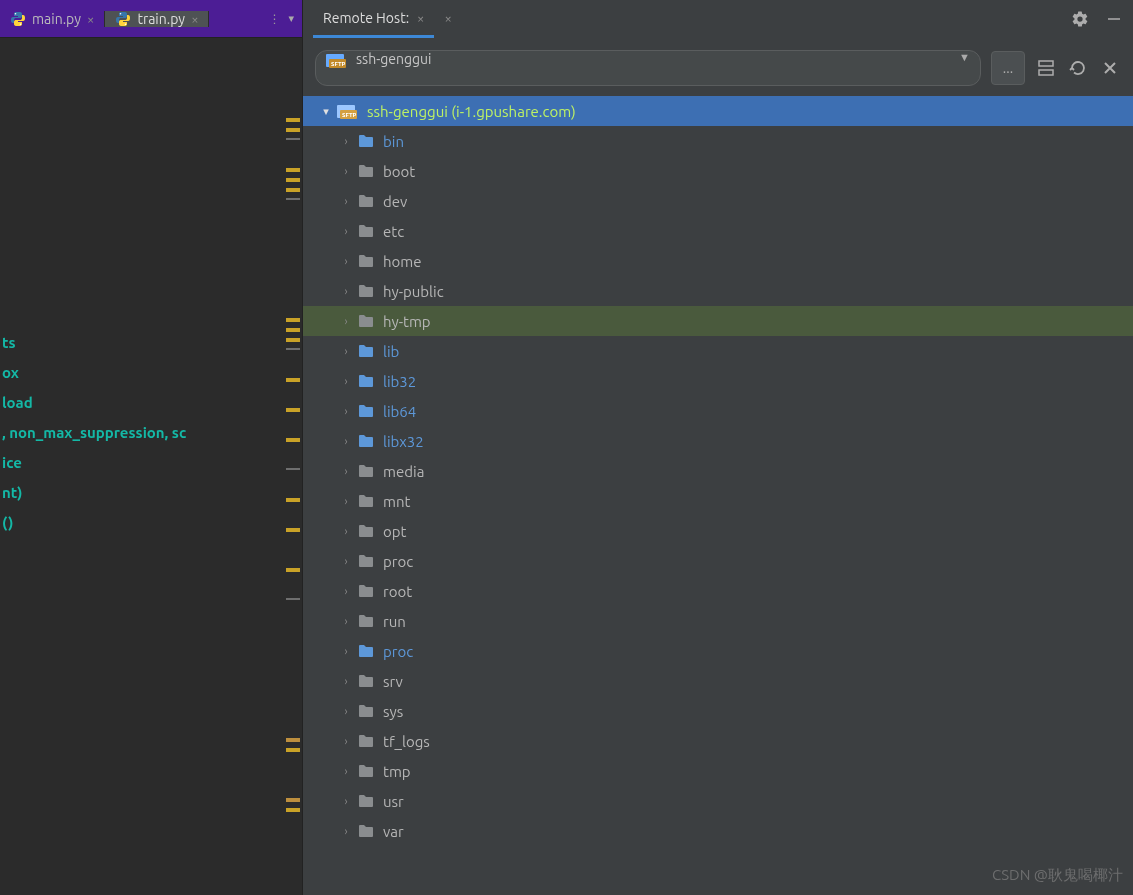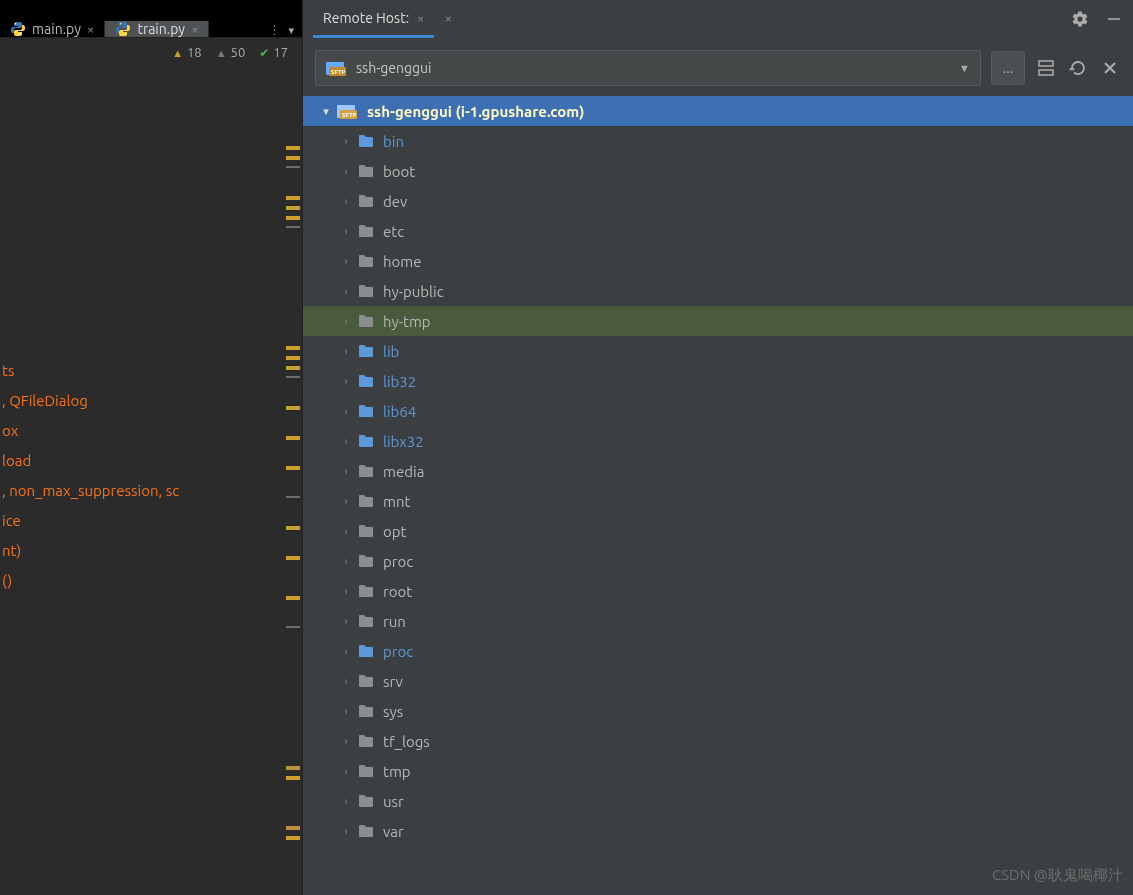--- a/index.html
+++ b/index.html
@@ -2,69 +2,69 @@
 <html><head>
 <meta charset="utf-8">
 <style>
 * { margin: 0; padding: 0; box-sizing: border-box; font-family: -apple-system, "Segoe UI", Ubuntu, Arial, sans-serif; }
 html, body { width: 1133px; height: 895px; background: #2b2b2b; color: #adadad; overflow: hidden; font-size: 14px; }
 
 .root { display: flex; height: 100%; }
 
 
 .editor-area { width: 302px; height: 100%; background: #2b2b2b; display: flex; flex-direction: column; position: relative; }
-.tabbar { height: 38px; background: #000000; display: flex; align-items: flex-end; border-bottom: 1px solid #222; }
+.tabbar { height: 38px; background: #4c1d95; display: flex; align-items: center; border-bottom: 1px solid #222; }
 .tab { display: flex; align-items: center; padding: 0 10px; color: #bbb; font-size: 14px; gap: 6px; border-right: 1px solid #2b2b2b; min-width: 0; }
 .tab.active { background: #4e5254; color: #ddd; }
 .tab .close { color: #888; font-size: 13px; }
 .tabbar .tabtrail { flex: 1; display: flex; align-items: center; justify-content: flex-end; padding-right: 8px; gap: 8px; color: #aaa; }
 .py-icon { width: 16px; height: 16px; display: inline-block; }
 .py-icon svg { width: 16px; height: 16px; }
 
 .inspections { height: 28px; display: flex; align-items: center; justify-content: flex-end; gap: 14px; padding-right: 14px; color: #aaa; font-size: 13px; }
 .inspections .warn::before { content: "▲"; color: #c9a227; margin-right: 4px; font-size: 11px; }
 .inspections .weak::before { content: "▲"; color: #777; margin-right: 4px; font-size: 11px; }
 .inspections .ok::before { content: "✔"; color: #4caf50; margin-right: 4px; font-size: 12px; }
 
-.code-body { flex: 1; position: relative; font-family: "Consolas","Menlo","DejaVu Sans Mono",monospace; font-size: 15px; line-height: 30px; color: #f97316; overflow: hidden; }
+.code-body { flex: 1; position: relative; font-family: "Consolas","Menlo","DejaVu Sans Mono",monospace; font-size: 15px; line-height: 30px; color: #14b8a6; overflow: hidden; font-weight: bold; }
 .code-lines { position: absolute; left: 0; top: 90px; width: 280px; }
 .code-line { white-space: pre; padding-left: 2px; }
 
 .marker-strip { position: absolute; right: 0; top: 0; bottom: 0; width: 20px; }
 .marker { position: absolute; right: 2px; width: 14px; height: 4px; background: #c9a227; }
 .marker.o { background: #bd8f3e; }
 .marker.t { background: #6e6e6e; height: 2px; }
 
 
 .right-panel { flex: 1; height: 100%; background: #3c3f41; display: flex; flex-direction: column; border-left: 1px solid #222; }
 .rp-header { height: 38px; display: flex; align-items: stretch; padding-left: 10px; padding-right: 2px; }
 .rp-tab { display: flex; align-items: center; color: #bbb; padding: 0 10px; gap: 8px; border-bottom: 3px solid transparent; }
 .rp-tab.active { border-bottom-color: #3d88d6; color: #ddd; }
 .rp-tab .close { color: #888; font-size: 13px; }
 .rp-header .spacer { flex: 1; }
 .header-icon { display: flex; align-items: center; padding: 0 8px; color: #adadad; cursor: pointer; }
 .header-icon svg { width: 18px; height: 18px; fill: #adadad; }
 
 .rp-toolbar { height: 52px; display: flex; align-items: center; padding: 0 12px; gap: 10px; margin-top: 4px; }
-.host-select { flex: 1; height: 36px; background: #45494a; border: 1px solid #5a5d5e; border-radius: 0; display: flex; align-items: center; padding: 0 10px; gap: 8px; color: #c8c8c8; }
+.host-select { flex: 1; height: 36px; background: #45494a; border: 1px solid #5a5d5e; border-radius: 12px; display: flex; padding: 0 10px; gap: 8px; color: #c8c8c8; }
 .host-select .arrow { margin-left: auto; }
 .toolbar-btn { width: 34px; height: 34px; background: #4b4f51; border: 1px solid #5a5d5e; border-radius: 4px; display: flex; align-items: center; justify-content: center; color: #adadad; }
 .toolbar-icon { width: 22px; display: flex; align-items: center; justify-content: center; color: #adadad; }
 .toolbar-icon svg { width: 18px; height: 18px; fill: #adadad; }
 
 .tree { flex: 1; overflow: auto; font-size: 15px; color: #b6b6b6; padding-top: 2px; }
 .tree-row { display: flex; align-items: center; height: 30px; padding-left: 16px; gap: 4px; }
 .tree-row.selected { background: #3d6fb3; color: #fff; }
 .tree-row.hovered { background: #4a5a3d; }
 .tree-row .chevron { width: 14px; display: inline-flex; justify-content: center; color: #888; font-size: 11px; user-select: none; }
 .tree-row.selected .chevron { color: #e0e0e0; }
 .tree-row .icon { width: 18px; height: 18px; display: inline-flex; align-items: center; justify-content: center; }
 .tree-row .label { padding-left: 4px; }
 .label.link { color: #5d98d9; }
-.tree-row.selected .label { color: #fef9c3; font-weight: bold; }
+.tree-row.selected .label { color: #bef264; }
 .indent-1 { padding-left: 36px; }
 
 .folder-icon svg { width: 16px; height: 14px; fill: #8a8d8f; }
 .folder-icon.link svg { fill: #5d98d9; }
 .file-icon svg { width: 14px; height: 16px; fill: #8a8d8f; }
 
 .sftp-badge { width: 22px; height: 18px; display: inline-flex; align-items: center; justify-content: center; }
 .sftp-badge svg { width: 22px; height: 18px; }
 
 .watermark { position: fixed; right: 10px; bottom: 10px; color: #7d7d7d; font-size: 15px; opacity: .75; pointer-events: none; }
@@ -99,30 +99,24 @@
         </span>
         <span>train.py</span>
         <span class="close">×</span>
       </div>
       <div class="tabtrail">
         <span style="font-size:12px;color:#999">⋮</span>
         <span style="font-size:11px;color:#aaa">▾</span>
       </div>
     </div>
 
-    <div class="inspections">
-      <span class="warn">18</span>
-      <span class="weak">50</span>
-      <span class="ok">17</span>
-    </div>
 
     <div class="code-body">
       <div class="code-lines" id="code-lines" style="top: 290px;">
           <div class="code-line">ts</div>
-          <div class="code-line">, QFileDialog</div>
           <div class="code-line"></div>
           <div class="code-line">ox</div>
           <div class="code-line">load</div>
           <div class="code-line">, non_max_suppression, sc</div>
           <div class="code-line"></div>
           <div class="code-line">ice</div>
           <div class="code-line"></div>
           <div class="code-line"></div>
           <div class="code-line"></div>
           <div class="code-line"></div>

